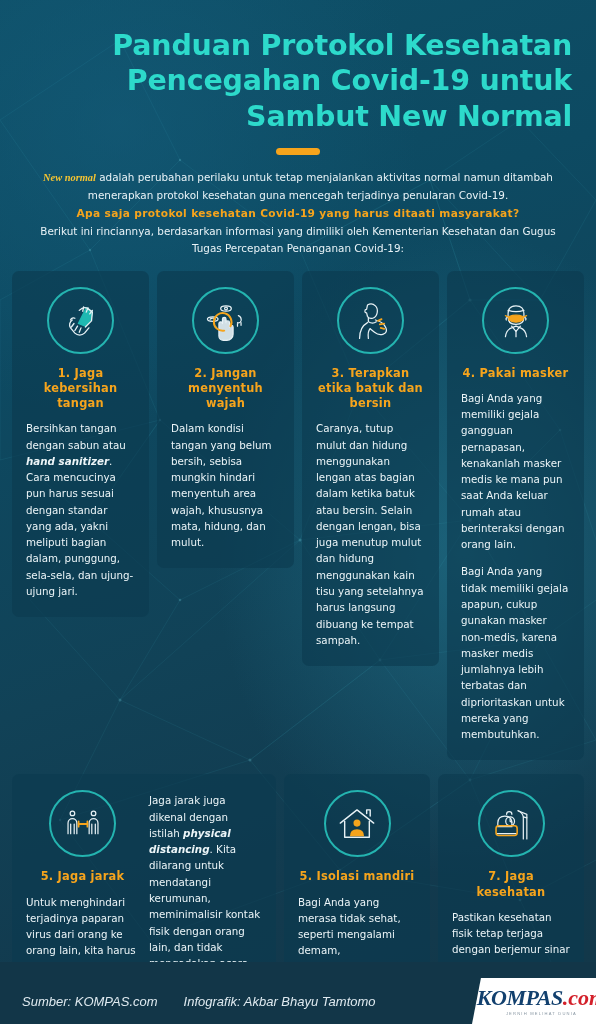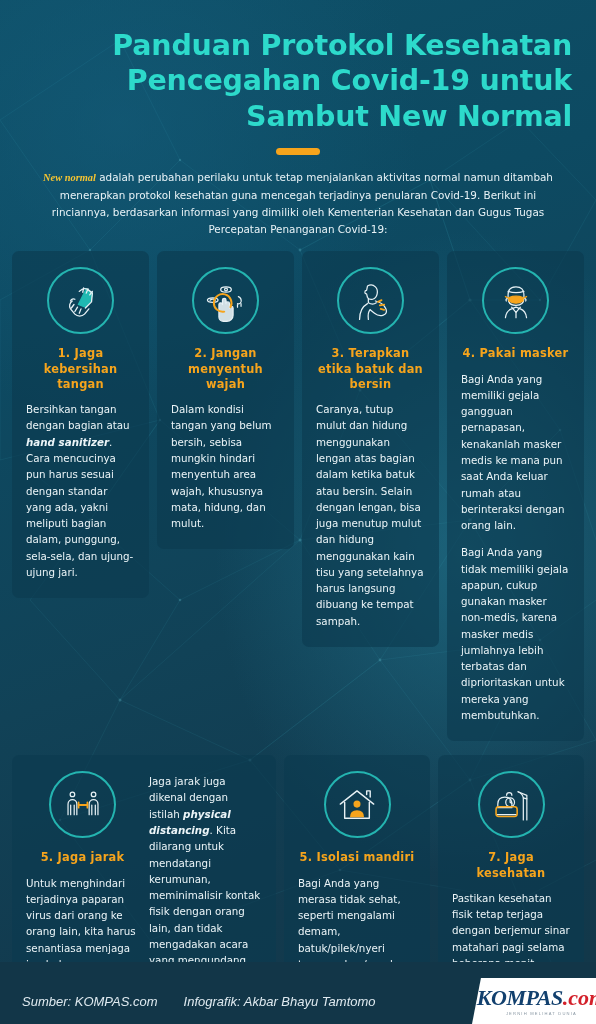--- a/index.html
+++ b/index.html
@@ -198,20 +198,21 @@
 
   <div class="header">
     <div class="title">
       <div>Panduan Protokol Kesehatan</div>
       <div>Pencegahan Covid-19 untuk</div>
       <div>Sambut New Normal</div>
     </div>
     <div class="divider"></div>
     <div class="intro">
       <span class="nn">New normal</span><span> adalah perubahan perilaku untuk tetap menjalankan aktivitas normal namun ditambah menerapkan protokol kesehatan guna mencegah terjadinya penularan Covid-19.</span>
+      <span class="q">Apa saja protokol kesehatan Covid-19 yang harus ditaati masyarakat?</span>
       <span>Berikut ini rinciannya, berdasarkan informasi yang dimiliki oleh Kementerian Kesehatan dan Gugus Tugas Percepatan Penanganan Covid-19:</span>
     </div>
   </div>
 
   <div class="row row1">
 
     <div class="card">
       <div class="icon-wrap">
         <div class="icon-circle">
           <svg width="42" height="42" viewBox="0 0 48 48" fill="none" stroke="#e7f1f5" stroke-width="1.5" stroke-linecap="round" stroke-linejoin="round">
@@ -219,21 +220,21 @@
             <path d="M22 13 c3-3 7-4 10-2 l5 4 -1 10 -7 7"></path>
             <path d="M26 14 l1 -5 M30 15 l2 -5 M34 17 l3 -4"></path>
             <path d="M14 24 c-3 2 -4 6 -2 9 l5 6 c3 3 8 3 11 0 l5 -6"></path>
             <path d="M16 28 l-3 4 M20 31 l-3 5 M24 33 l-2 5"></path>
             <path d="M17 22 c-2 -1 -4 0 -5 2"></path>
           </svg>
         </div>
       </div>
       <div class="card-title">1. Jaga kebersihan tangan</div>
       <div class="card-body">
-        <p><span>Bersihkan tangan dengan bagian atau </span><i>hand sanitizer</i><span>. Cara mencucinya pun harus sesuai dengan standar yang ada, yakni meliputi bagian dalam, punggung, sela-sela, dan ujung-ujung jari.</span></p>
+        <p><span>Bersihkan tangan dengan sabun atau </span><i>hand sanitizer</i><span>. Cara mencucinya pun harus sesuai dengan standar yang ada, yakni meliputi bagian dalam, punggung, sela-sela, dan ujung-ujung jari.</span></p>
       </div>
     </div>
 
     <div class="card">
       <div class="icon-wrap">
         <div class="icon-circle">
           <svg width="46" height="46" viewBox="0 0 52 52" fill="none" stroke="#e7f1f5" stroke-width="1.4" stroke-linecap="round" stroke-linejoin="round">
             <ellipse cx="26" cy="13" rx="6" ry="3"></ellipse>
               <circle cx="26" cy="13" r="1.6"></circle>
             <ellipse cx="11" cy="25" rx="6" ry="2.6"></ellipse>

